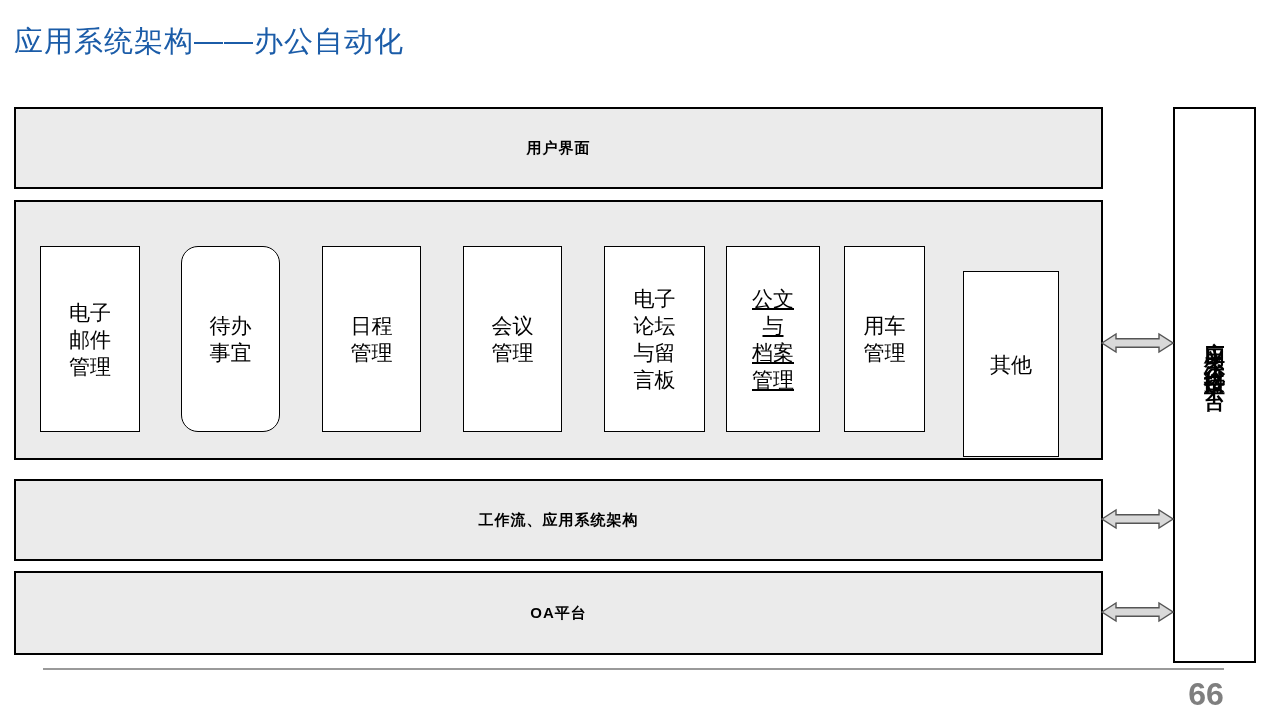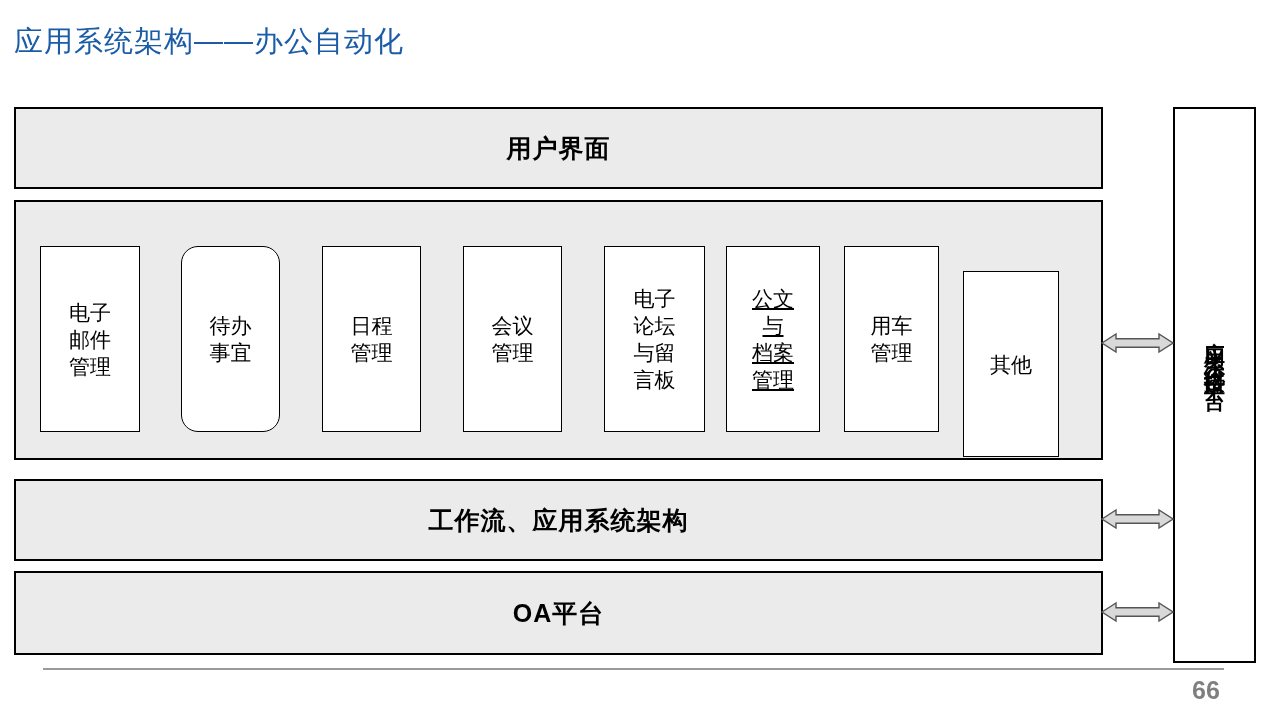--- a/index.html
+++ b/index.html
@@ -12,21 +12,21 @@
     position:absolute; left:14px; top:22px;
     font-size:29px; font-weight:normal; color:#1B5CA8; letter-spacing:1px;
     white-space:nowrap;
   }
   .gray-layer {
     position:absolute; left:14px; width:1089px;
     background:#EBEBEB; border:2px solid #000; box-sizing:border-box;
     display:flex; align-items:center; justify-content:center;
   }
   .gray-layer .layer-label {
-    font-weight:bold; font-size:25px; color:#000; letter-spacing:1px;
+    font-weight:bold; font-size:15px; color:#000; letter-spacing:1px;
   }
   #layer-ui       { top:107px; height:82px; }
   #modules-layer  { top:200px; height:260px;padding-left:16px; }
   #layer-workflow { top:479px; height:82px; }
   #layer-oa       { top:571px; height:84px; }
 
   .module {
     position:absolute; top:44px; height:186px;
     background:#FFFFFF; border:1.5px solid #000; box-sizing:border-box;
     display:flex; align-items:center; justify-content:center;
@@ -34,21 +34,21 @@
   .module .module-label {
     font-size:21px; line-height:27px; color:#000; text-align:center;
     white-space:pre-line;
   }
   .m1 { left:24px;  width:100px; }
   .m2 { left:165px; width:99px;border-radius:17px;  }
   .m3 { left:306px; width:99px;  }
   .m4 { left:447px; width:99px;  }
   .m5 { left:588px; width:101px; }
   .m6 { left:710px; width:94px;text-decoration:underline;  }
-  .m7 { left:828px; width:95px;  }
+  .m7 { left:828px; width:81px;  }
   .m8 { left:947px; width:96px;margin-top:25px;  }
 
   .platform-box {
     position:absolute; left:1173px; top:107px; width:83px; height:556px;
     background:#FFFFFF; border:2px solid #000; box-sizing:border-box;
     display:flex; justify-content:center;
   }
   .platform-label {
     writing-mode:vertical-rl; text-orientation:upright;
     margin-top:216px;
@@ -60,21 +60,21 @@
   .c1 { top:332px; }
   .c2 { top:508px; }
   .c3 { top:601px; }
 
   .footer-line {
     position:absolute; left:43px; top:668px; width:1181px; height:0;
     border-top:2px solid #9A9A9A;
   }
   .page-number {
     position:absolute; left:1184px; top:676px; width:44px;
-    font-size:25px; font-weight:bold; color:#7F7F7F; text-align:center;
+    font-size:32px; font-weight:bold; color:#7F7F7F; text-align:center;
   }
 </style>
 </head>
 <body>
 
 <div class="slide">
 
   <div class="title">应用系统架构——办公自动化</div>
 
   <div class="gray-layer" id="layer-ui">

